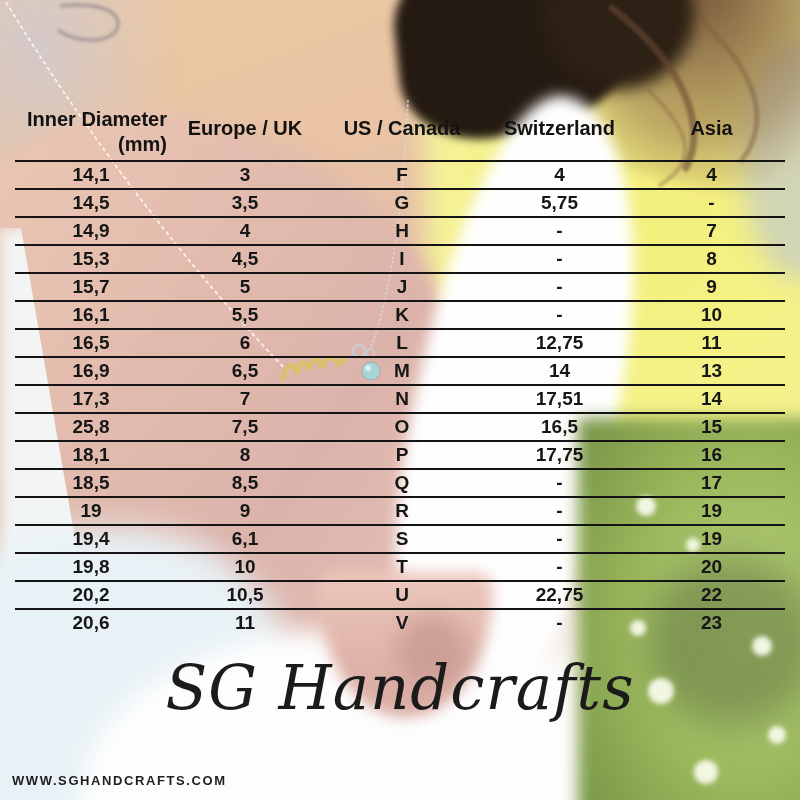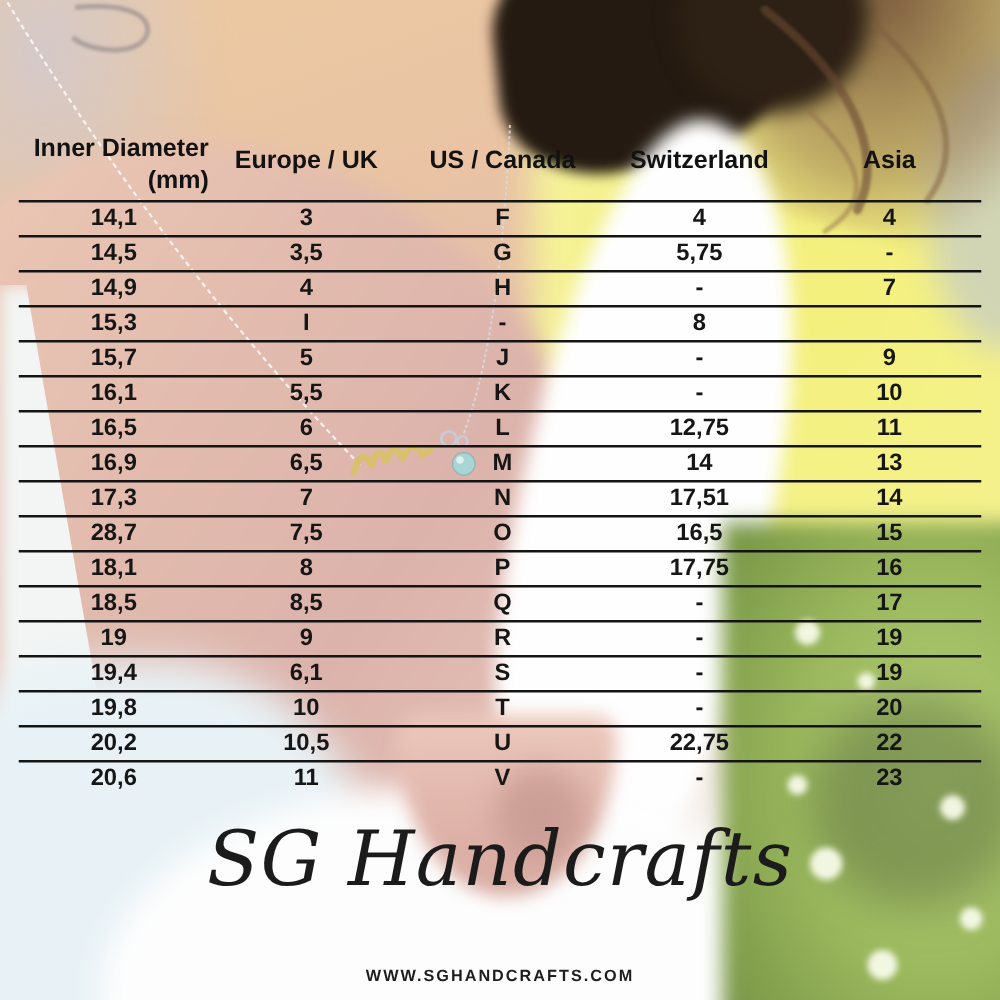--- a/index.html
+++ b/index.html
@@ -56,21 +56,21 @@
     font-size:20px;font-weight:700;color:#121212;line-height:1.1;}
   .hcell.first{flex-direction:column;padding-bottom:1px;line-height:1.22;}
   .trow{height:28px;box-sizing:border-box;border-top:2.5px solid var(--line-black);}
   .trow:first-child{border-top-width:2.6px;}
   .tcell{display:flex;align-items:center;justify-content:center;
     font-size:19px;font-weight:600;color:#161616;}
   
   .brand{left:0;right:0;top:652px;text-align:center;z-index:6;
     font-family:"DejaVu Serif",serif;font-style:italic;font-size:61px;
     color:#1b1b1b;letter-spacing:1px;}
-  .site{left:0;right:0;top:773px;text-align:center;z-index:6;
+  .site{left:12px;right:0;top:773px;text-align:left;z-index:6;
     font-size:13px;font-weight:700;letter-spacing:1.6px;color:#1e1e1e;}
   .necklace-svg{left:0;top:0;z-index:3;}
 </style>
 </head>
 <body>
 
 <div class="stage">
 
   <div class="layer bg-base"></div>
   <div class="layer wisp-topleft"></div>
@@ -145,20 +145,21 @@
         </div>
         <div class="trow">
           <div class="tcell">14,9</div>
           <div class="tcell">4</div>
           <div class="tcell">H</div>
           <div class="tcell">-</div>
           <div class="tcell">7</div>
         </div>
         <div class="trow">
           <div class="tcell">15,3</div>
+          <div class="tcell">4,5</div>
           <div class="tcell">I</div>
           <div class="tcell">-</div>
           <div class="tcell">8</div>
         </div>
         <div class="trow">
           <div class="tcell">15,7</div>
           <div class="tcell">5</div>
           <div class="tcell">J</div>
           <div class="tcell">-</div>
           <div class="tcell">9</div>
@@ -185,21 +186,21 @@
           <div class="tcell">13</div>
         </div>
         <div class="trow">
           <div class="tcell">17,3</div>
           <div class="tcell">7</div>
           <div class="tcell">N</div>
           <div class="tcell">17,51</div>
           <div class="tcell">14</div>
         </div>
         <div class="trow">
-          <div class="tcell">28,7</div>
+          <div class="tcell">25,8</div>
           <div class="tcell">7,5</div>
           <div class="tcell">O</div>
           <div class="tcell">16,5</div>
           <div class="tcell">15</div>
         </div>
         <div class="trow">
           <div class="tcell">18,1</div>
           <div class="tcell">8</div>
           <div class="tcell">P</div>
           <div class="tcell">17,75</div>

